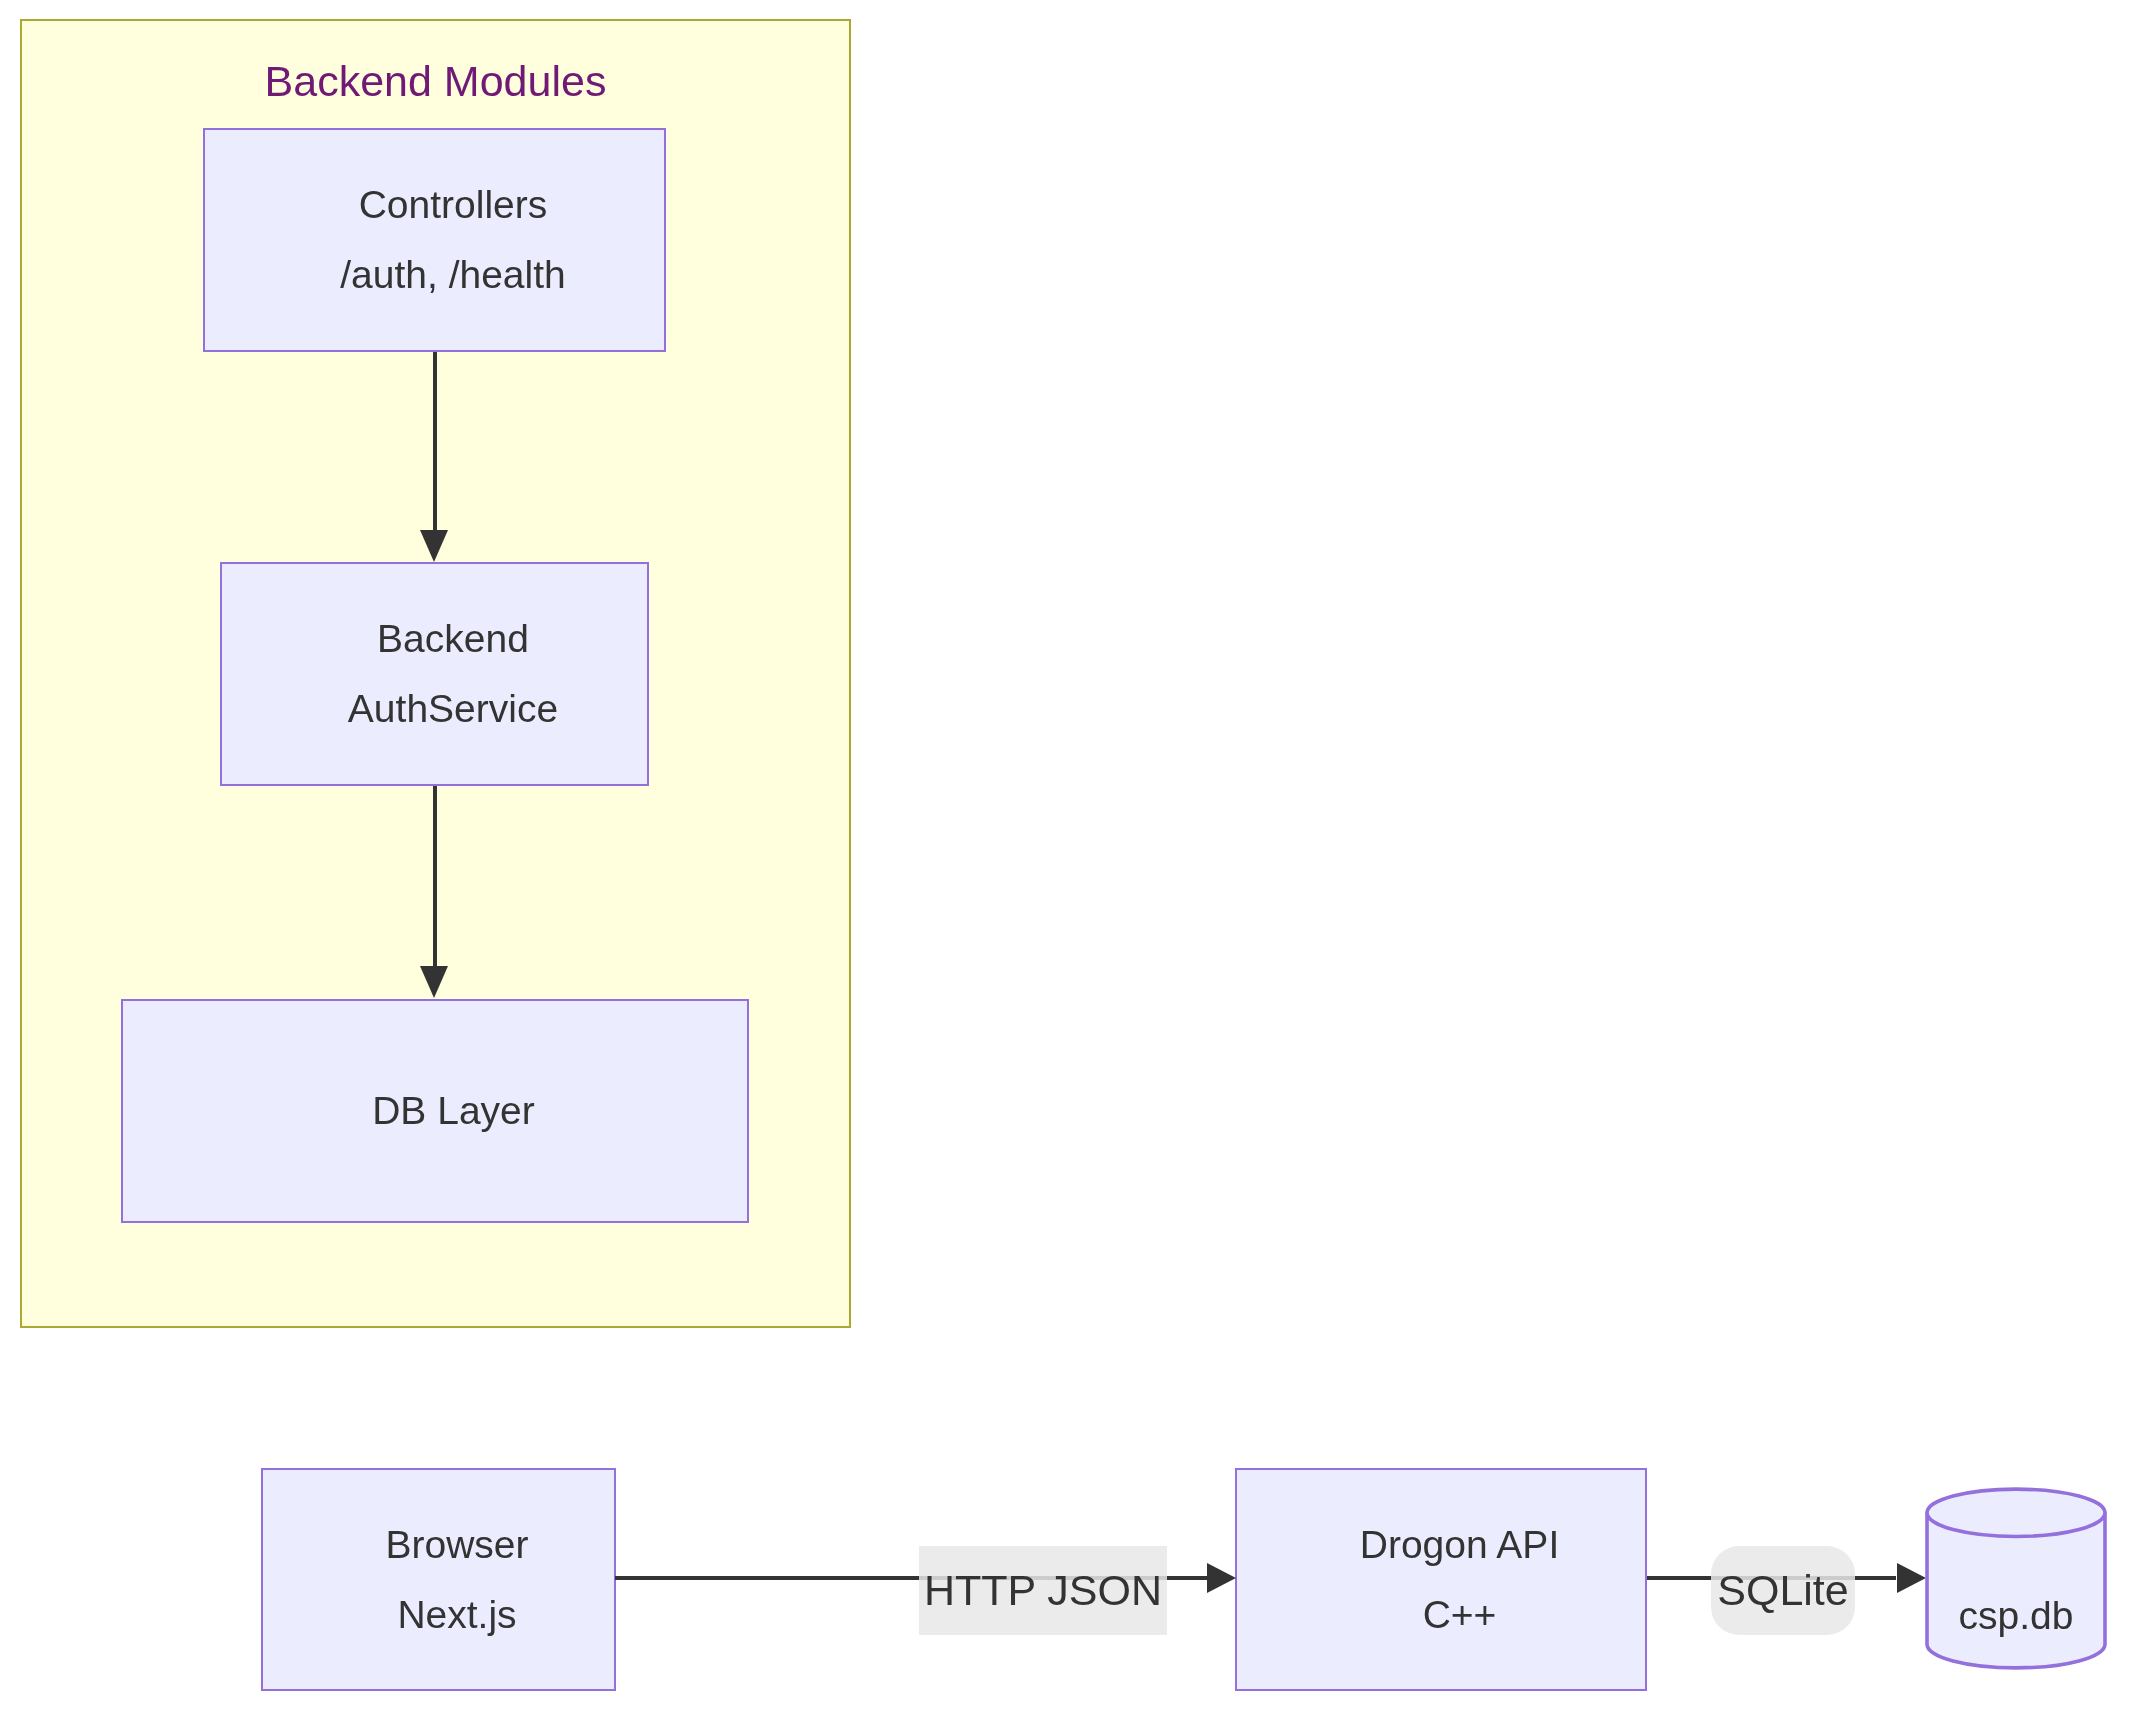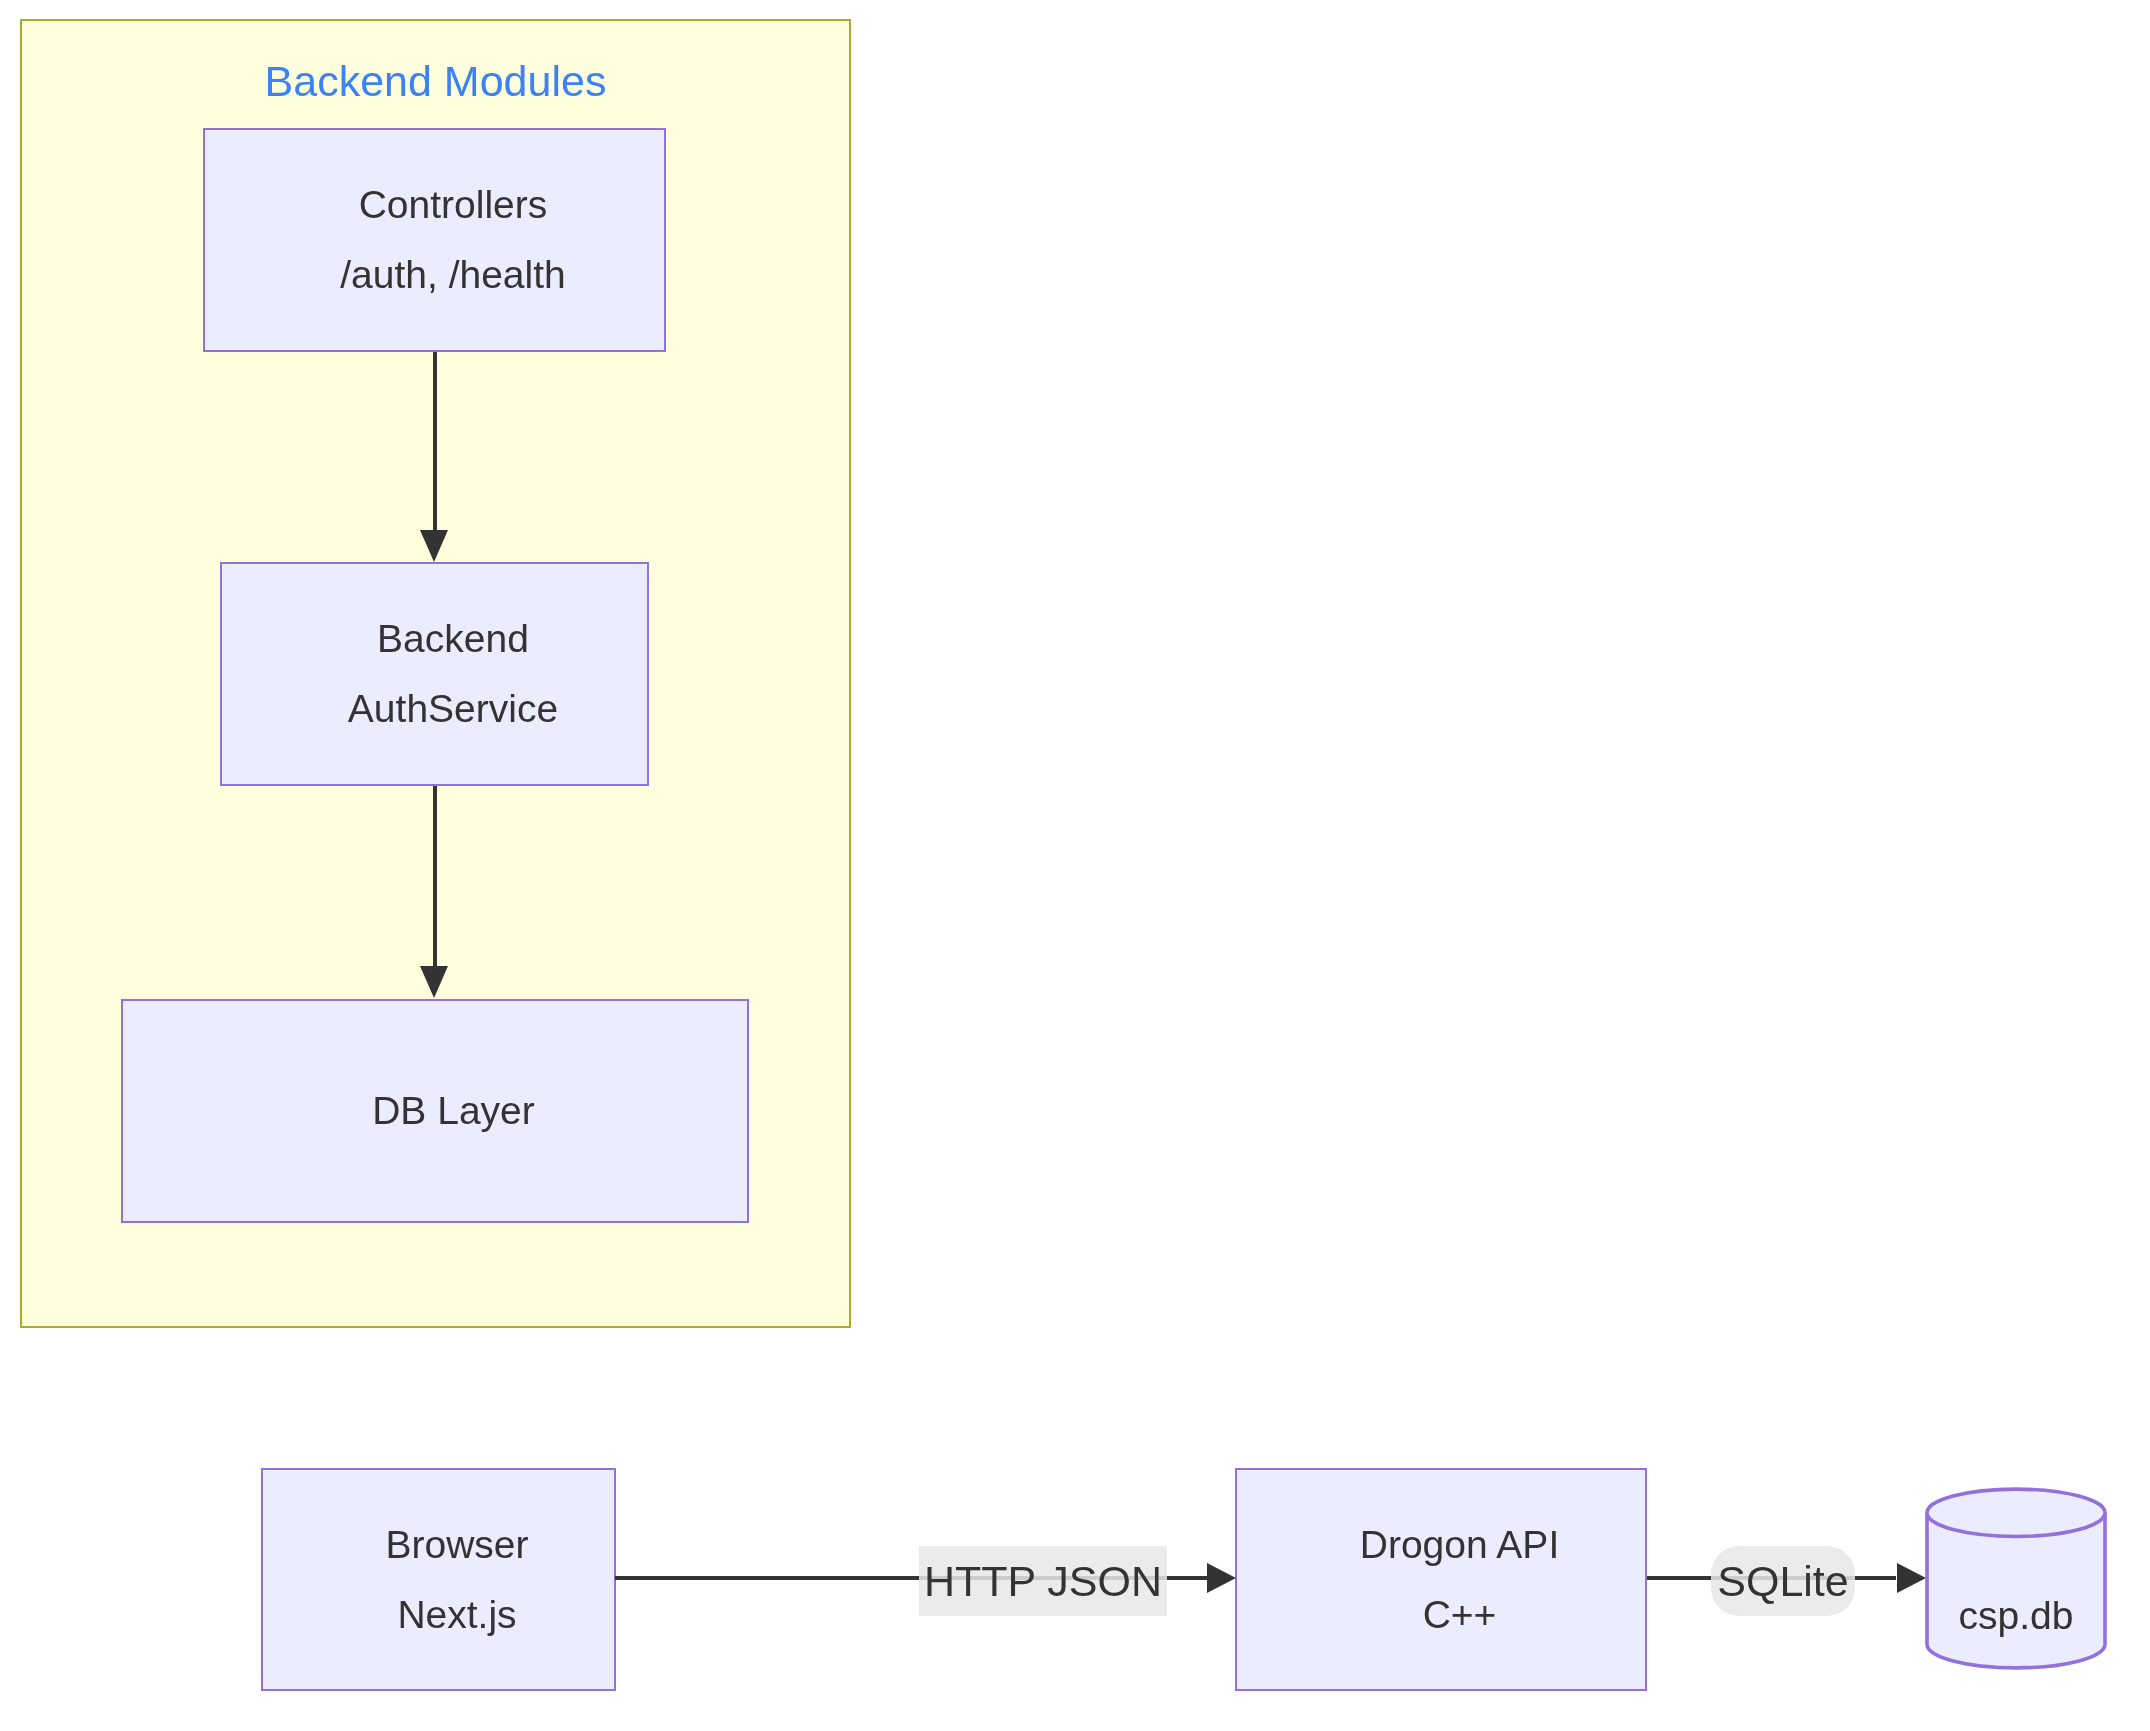--- a/index.html
+++ b/index.html
@@ -21,21 +21,21 @@
     background: #ffffde;
     border: 2.9px solid #aaaa33;
     box-sizing: border-box;
   }
   .cluster-title {
     position: absolute;
     left: 0; top: 26px;
     width: 100%; height: 68px;
     display: flex; align-items: center; justify-content: center;
     font-size: 43px;
-    color: #3b82f6;
+    color: #701a75;
   }
 
   
   .node {
     position: absolute;
     background: #ECECFF;
     border: 2.9px solid #9370DB;
     box-sizing: border-box;
     display: flex;
     flex-direction: column;
@@ -72,21 +72,21 @@
     border-top: 15px solid transparent;
     border-bottom: 15px solid transparent;
     border-left: 29px solid #333333;
   }
   .arrow-right-1 { left: 1207px; top: 1563px; }
   .arrow-right-2 { left: 1897px; top: 1563px; }
 
   
   .edge-label {
     position: absolute;
-    top: 1546px; height: 70px;
+    top: 1546px; height: 89px;
     background: rgba(232,232,232,0.85);
     display: flex; align-items: center; justify-content: center;
     font-size: 43px;
     color: #333333;
     white-space: nowrap;
   }
   .label-httpjson { left: 919px; width: 248px; }
   .label-sqlite   { left: 1711px; width: 144px; border-radius: 28px; }
 
   

